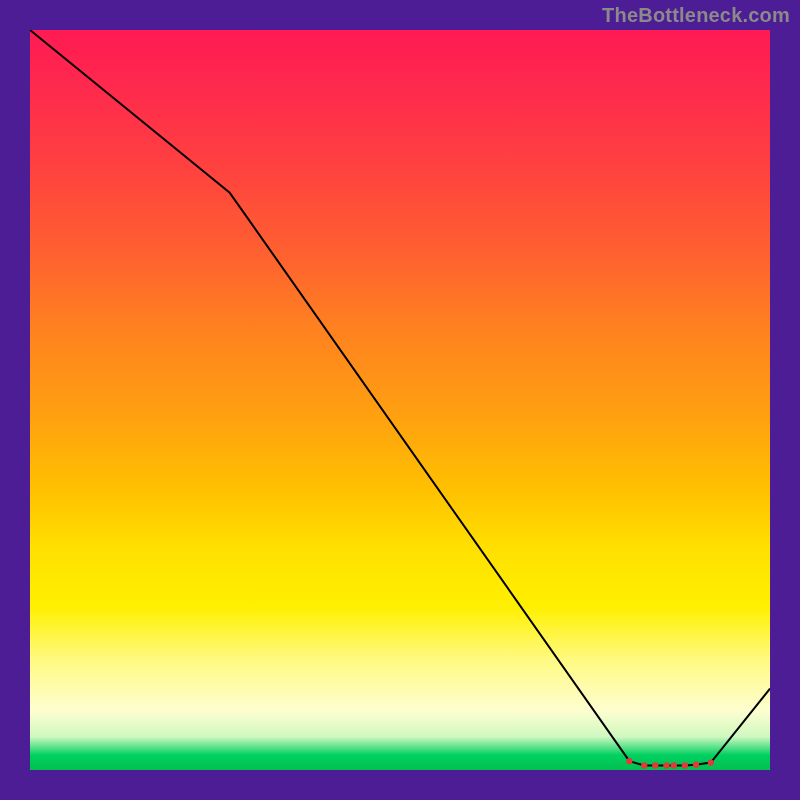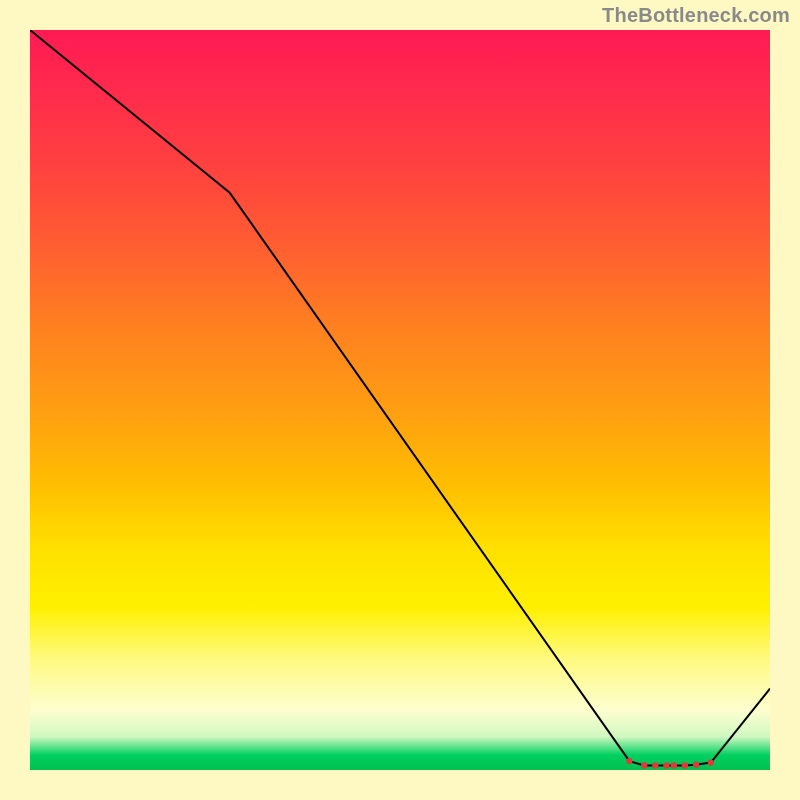--- a/index.html
+++ b/index.html
@@ -8,21 +8,21 @@
     width: 800px;
     height: 800px;
     background: #000;
     overflow: hidden;
     font-family: Arial, Helvetica, sans-serif;
   }
   .frame {
     position: relative;
     width: 800px;
     height: 800px;
-    background: #fef9c3;
+    background: #4c1d95;
   }
   .plot-area {
     position: absolute;
     left: 30px;
     top: 30px;
     width: 740px;
     height: 740px;
     
     background: linear-gradient(
       to bottom,

